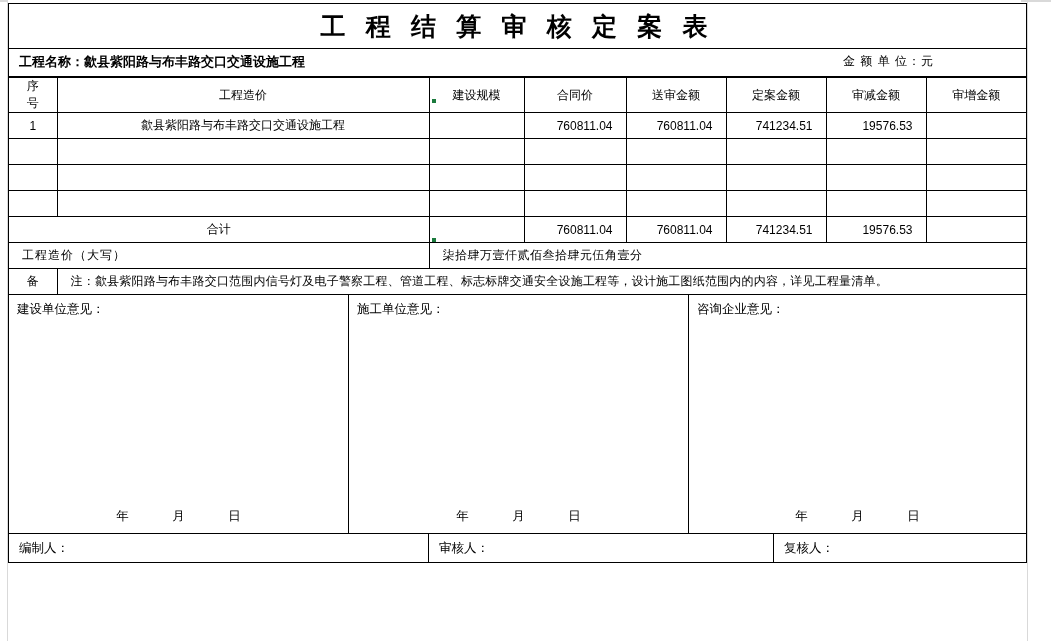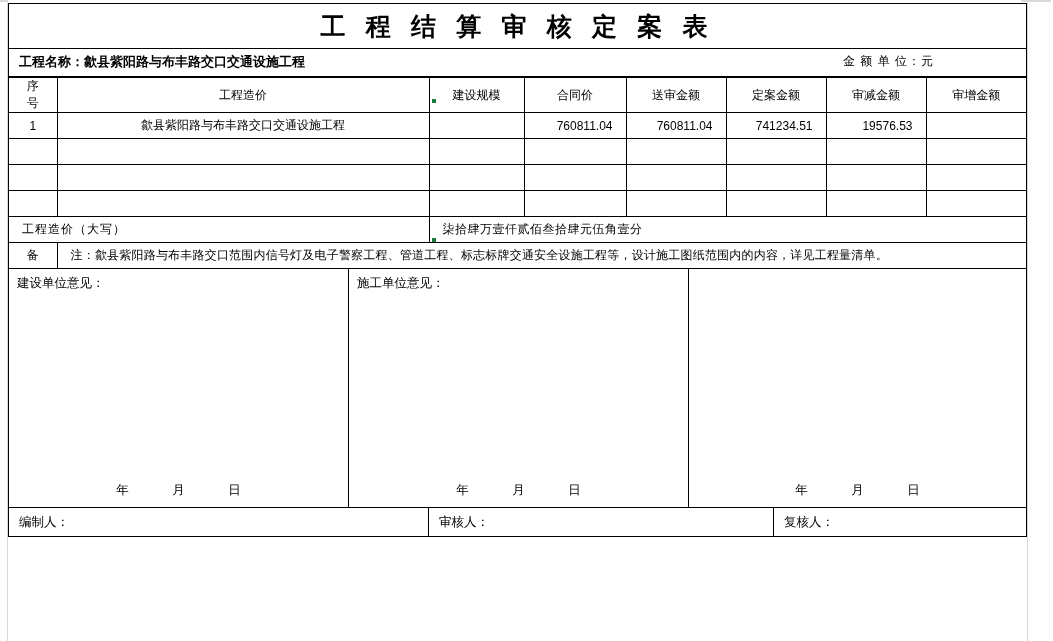--- a/index.html
+++ b/index.html
@@ -281,20 +281,29 @@
           <td class="c noleft"></td>
           <td class="c"></td>
           <td class="c"></td>
           <td class="r"></td>
           <td class="r"></td>
           <td class="r"></td>
           <td class="r"></td>
           <td class="r noright"></td>
         </tr>
 
+        <tr class="row-tall">
+          <td class="c noleft" colspan="2">合计</td>
+          <td class="c"></td>
+          <td class="r">760811.04</td>
+          <td class="r">760811.04</td>
+          <td class="r">741234.51</td>
+          <td class="r">19576.53</td>
+          <td class="r noright"></td>
+        </tr>
 
         <tr class="big-row">
           <td class="capital-label noleft" colspan="2" style="width:420px">工程造价（大写）</td>
           <td class="capital-value noright" colspan="6">柒拾肆万壹仟贰佰叁拾肆元伍角壹分</td>
         </tr>
 
         <tr class="note-row">
           <td class="note-mark noleft" style="width:22px">备</td>
           <td class="note-text noright" colspan="7">注：歙县紫阳路与布丰路交口范围内信号灯及电子警察工程、管道工程、标志标牌交通安全设施工程等，设计施工图纸范围内的内容，详见工程量清单。</td>
         </tr>
@@ -312,20 +321,21 @@
       </div>
       <div class="op-cell" style="width:340px">
         <div class="op-title">施工单位意见：</div>
         <div class="date-line">
           <span>年</span>
           <span>月</span>
           <span>日</span>
         </div>
       </div>
       <div class="op-cell" style="width:337px">
+        <div class="op-title">咨询企业意见：</div>
         <div class="date-line">
           <span>年</span>
           <span>月</span>
           <span>日</span>
         </div>
       </div>
     </div>
 
     <div class="signers">
       <div class="sg" style="width:420px">编制人：</div>

